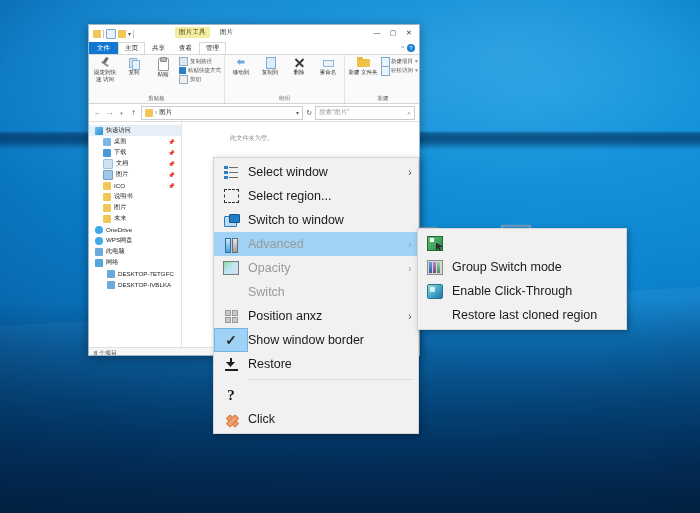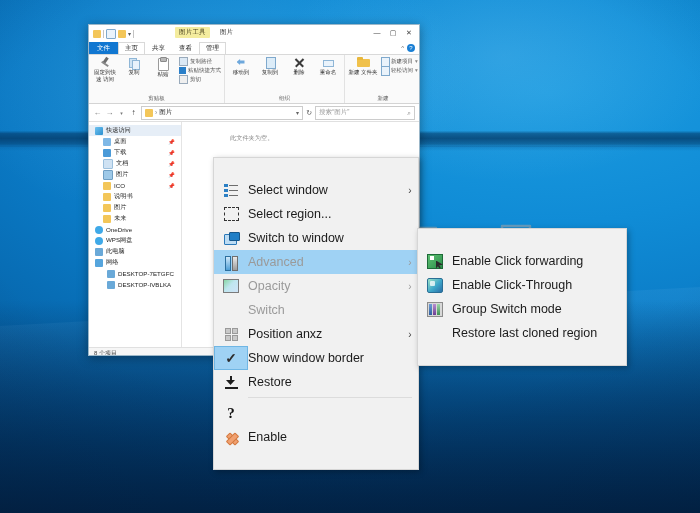--- a/index.html
+++ b/index.html
@@ -202,21 +202,21 @@
     position:absolute;left:318px;top:206px;width:230px;height:88px;
     pointer-events:none;z-index:40;opacity:.62;
   }
   #watermark svg{display:block;}
 
   
   .menu{
     position:absolute;background:#f1f1f1;border:1px solid #d6d6d6;
     box-shadow:2px 2px 6px rgba(0,0,0,.28);
     z-index:50;font-size:12.5px;color:#1b1b1b;
-    padding:20px 0;
+    padding:2px 0;
   }
   #ctxmenu{left:213px;top:157px;width:204px;}
   #submenu{left:417px;top:228px;width:208px;}
   .mi{
     height:24px;display:flex;align-items:center;position:relative;
     padding-left:0;white-space:nowrap;
   }
   .mi-ico{
     width:34px;flex:0 0 34px;display:flex;align-items:center;justify-content:center;
     height:100%;
@@ -591,51 +591,50 @@
     <div class="mi">
       <span class="mi-ico">
         <span class="g-q">?</span>
       </span>
       <span class="mi-arrow"></span>
     </div>
     <div class="mi">
       <span class="mi-ico">
         <span class="g-close"></span>
       </span>
-      <span class="mi-label">Enable</span>
+      <span class="mi-label">Click</span>
       <span class="mi-arrow"></span>
     </div>
   </div>
 
 <div class="menu" id="submenu">
     <div class="mi">
       <span class="mi-ico">
         <span class="g-clickfwd"></span>
       </span>
-      <span class="mi-label">Enable Click forwarding</span>
-      <span class="mi-arrow"></span>
-    </div>
-    <div class="mi">
-      <span class="mi-ico">
-        <span class="g-clickthru"></span>
-      </span>
-      <span class="mi-label">Enable Click-Through</span>
       <span class="mi-arrow"></span>
     </div>
     <div class="mi">
       <span class="mi-ico">
         <span class="g-groupsw">
           <i class="c1"></i>
           <i class="c2"></i>
           <i class="c3"></i>
         </span>
       </span>
       <span class="mi-label">Group Switch mode</span>
       <span class="mi-arrow"></span>
     </div>
     <div class="mi">
       <span class="mi-ico">
+        <span class="g-clickthru"></span>
+      </span>
+      <span class="mi-label">Enable Click-Through</span>
+      <span class="mi-arrow"></span>
+    </div>
+    <div class="mi">
+      <span class="mi-ico">
         <span style="width: 0px; height: 0px;"></span>
       </span>
       <span class="mi-label">Restore last cloned region</span>
       <span class="mi-arrow"></span>
     </div>
   </div>
 
 </body></html>

